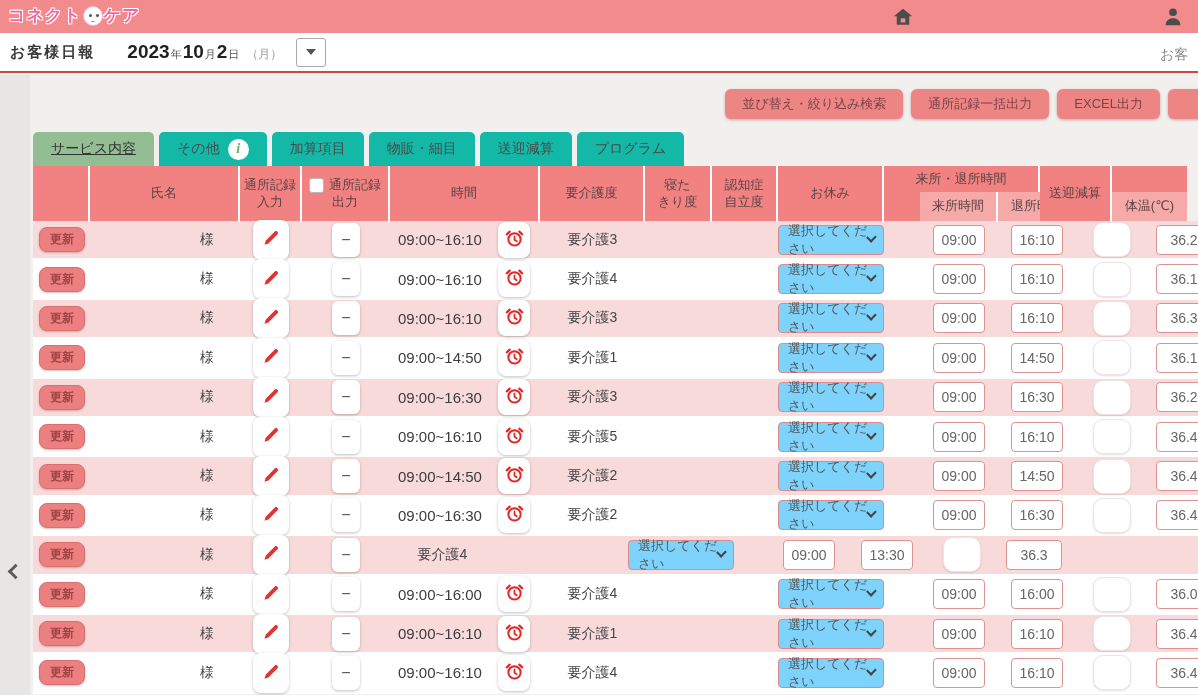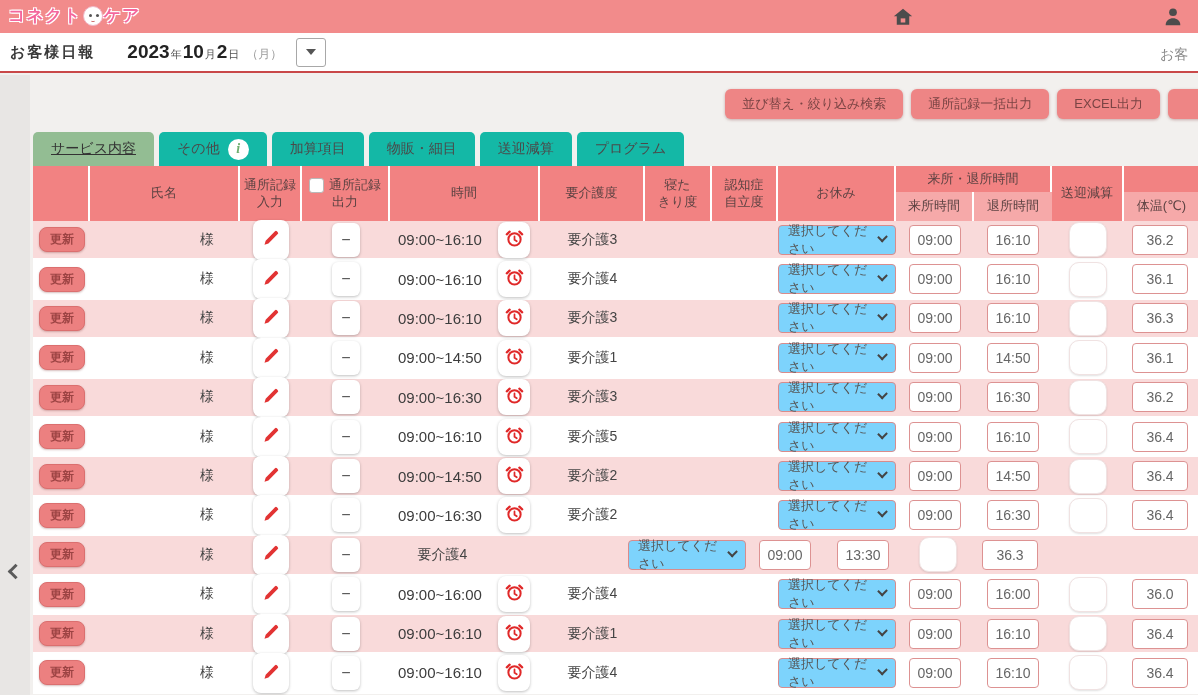--- a/index.html
+++ b/index.html
@@ -72,21 +72,21 @@
   .th-group { padding:0; justify-content:flex-start; }
   .th-group-top { height:26px; display:flex; align-items:center; justify-content:center; width:100%; }
   .th-group-bottom { height:29px; display:flex; width:100%; }
   .th-sub { background:#f6a9a9; height:29px; display:flex; align-items:center; justify-content:center; flex-shrink:0; }
   .th-sub.first { border-right:2px solid #fff; }
   .th-spacer { height:26px; width:100%; }
 
   
   .c-update { width:57px; } .c-name { width:150px; } .c-rin { width:62px; } .c-rout { width:88px; }
   .c-time { width:150px; } .c-care { width:105px; } .c-bed { width:67px; } .c-dem { width:66px; }
-  .c-holiday { width:118px; } .c-arr { width:78px; } .c-dep { width:78px; } .c-trans { width:72px; }
+  .c-holiday { width:106px; } .c-arr { width:78px;margin-left:36px; } .c-dep { width:78px; } .c-trans { width:72px; }
   .c-temp { width:75px; }
 
   
   .row { display:flex; height:39.4px; align-items:center; border-bottom:2px solid #fff; background:#fff; }
   .row:nth-child(odd) { background:#f9dada; }
   .cell { display:flex; align-items:center; justify-content:center; flex-shrink:0; height:100%; }
   .cell.c-update { justify-content:flex-start; padding-left:6px; }
   .cell.c-name { justify-content:flex-end; padding-right:26px; font-size:14px; color:#444; }
   .cell.c-time { justify-content:space-between; padding:0 10px 0 8px; }
   .time-text { font-size:15px; color:#3c3c3c; }

